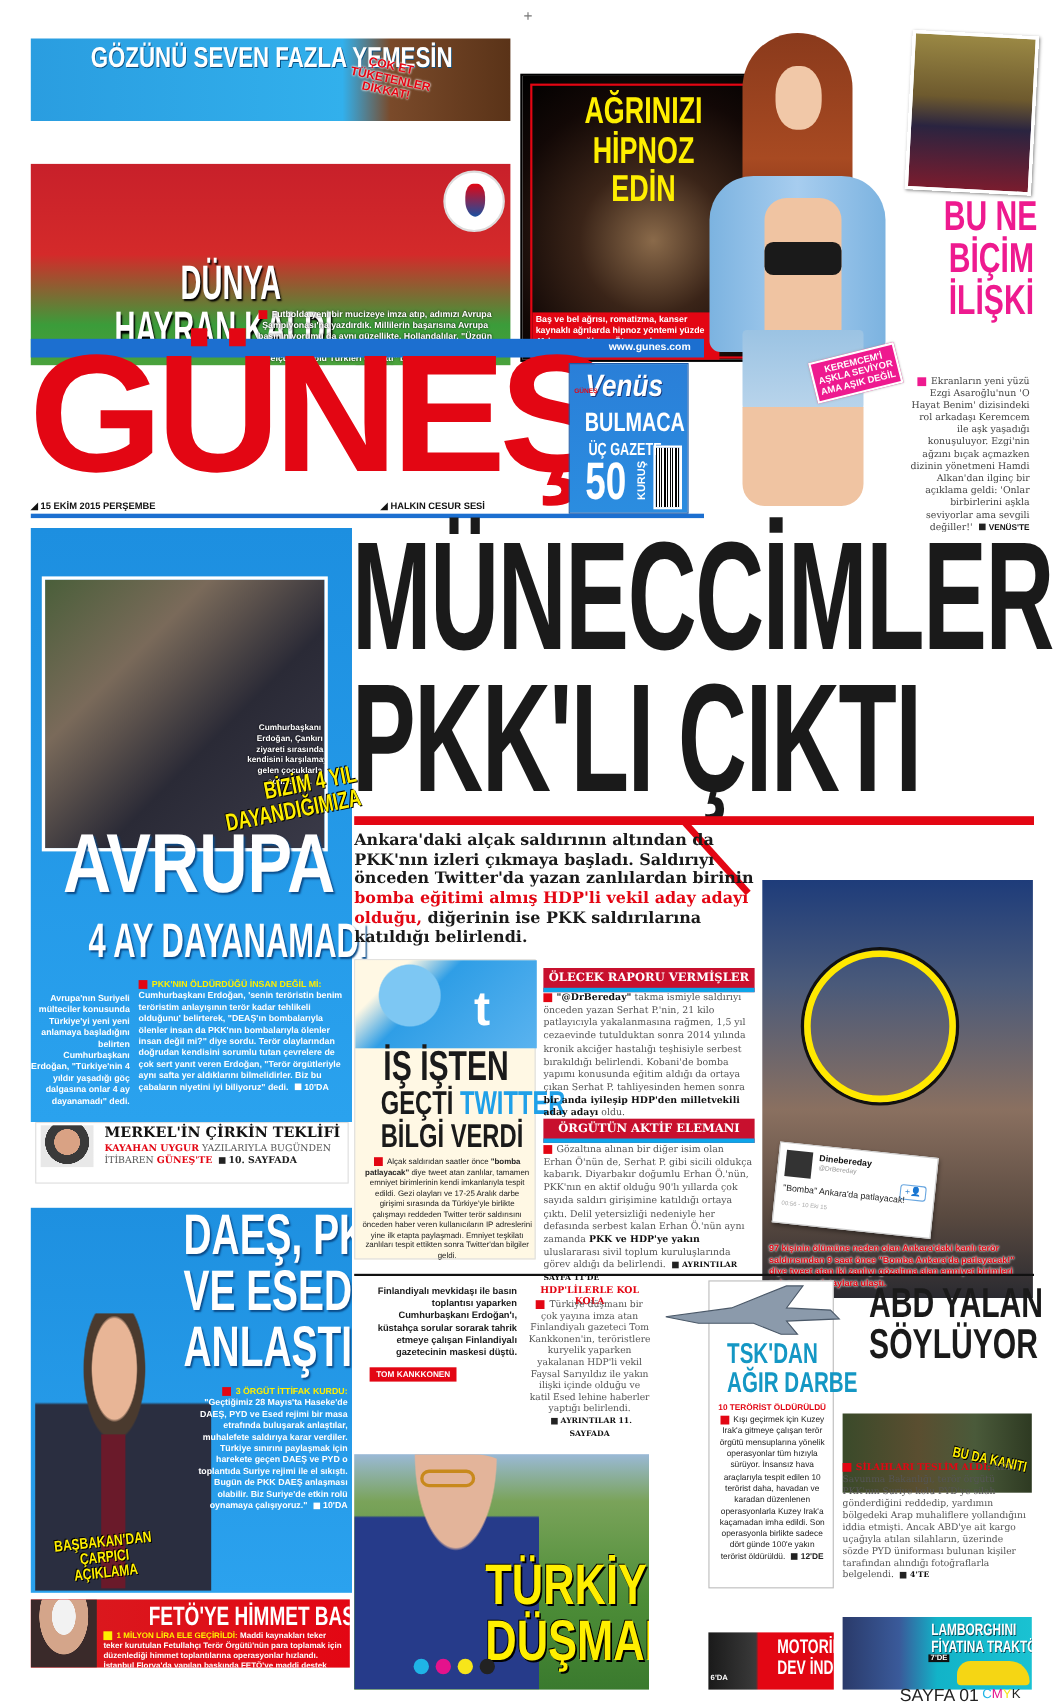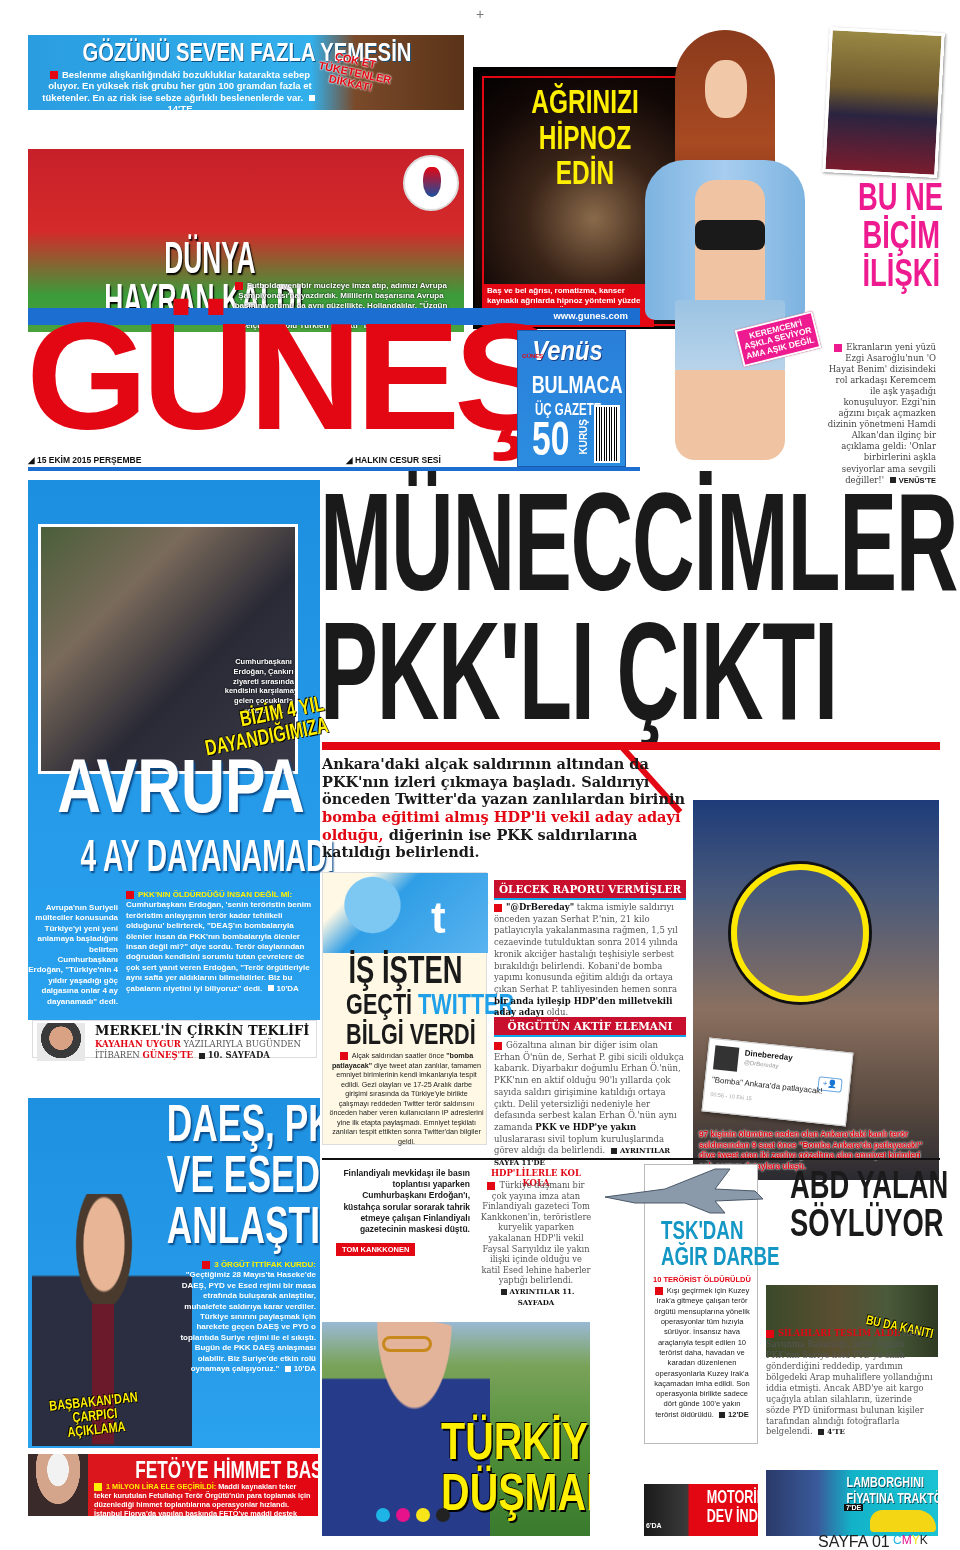--- a/index.html
+++ b/index.html
@@ -66,21 +66,21 @@
   #erdogan-photo { left: 10px; top: 12px; width: 260px; height: 250px; background: linear-gradient(135deg,#4a5f3a 0%,#7a6a5a 30%,#2a2a36 60%,#3a3a48 100%); border: 3px solid #fff; }
   #erdogan-caption { left: 180px; top: 130px; width: 85px; color: #fff; font-size: 7.5px; font-weight: 700; text-align: center; line-height: 1.3; text-shadow: 0 0 2px #000; }
   #erdogan-tag { left: 150px; top: 224px; color: #ffef00; font-size: 22px; font-weight: 900; line-height: 1.0; transform: rotate(-11deg) scaleX(0.72); text-shadow: 1px 1px 0 #000, -1px -1px 0 #000; text-align: right; white-space: nowrap; }
   #erdogan-title1 { left: 0; top: 268px; width: 292px; text-align: center; color: #fff; font-size: 76px; font-weight: 900; line-height: 1; transform: scaleX(0.8); transform-origin: center top; text-shadow: 2px 2px 2px #0a4a88; }
   #erdogan-title2 { left: 0; top: 354px; width: 292px; text-align: center; color: #fff; font-size: 44px; font-weight: 900; line-height: 1; transform: scaleX(0.64); transform-origin: center top; text-shadow: 2px 2px 2px #0a4a88; white-space: nowrap; }
   #erdogan-left { left: 0; top: 410px; width: 90px; color: #fff; font-size: 8px; font-weight: 700; text-align: right; line-height: 1.3; margin-top: 13px; }
   #erdogan-right { left: 98px; top: 410px; width: 186px; color: #fff; font-size: 8px; font-weight: 700; line-height: 1.3; }
   .kicker-yellow { color: #ffef00; font-weight: 900; }
 
   
-  #merkel { left: 32px; top: 1020px; width: 285px; height: 38px; background: #fff; border: 1px solid #ddd; }
+  #merkel { left: 32px; top: 1020px; width: 285px; height: 56px; background: #fff; border: 1px solid #ddd; }
   #merkel-photo { left: 4px; top: 2px; width: 48px; height: 38px; background: radial-gradient(circle at 50% 40%, #d9a284 0 35%, #3a3a3a 36% 60%, #e8e8e8 61%); }
   #merkel-title { left: 62px; top: 2px; font-size: 13px; font-weight: 900; color: #111; }
   #merkel-sub { left: 62px; top: 18px; font-size: 8.5px; color: #555; line-height: 1.3; width: 220px; }
   .red-bold { color: #e30613; font-weight: 900; }
 
   
   #daes { left: 28px; top: 1066px; width: 292px; height: 350px; background: linear-gradient(180deg,#1e90e0,#2ba2ee); }
   #daes-lead { left: 6px; top: 4px; width: 118px; color: #fff; font-size: 8.5px; font-weight: 700; text-align: center; line-height: 1.3; }
   #daes-title { left: 110px; top: 0; width: 180px; text-align: center; color: #fff; font-size: 52px; font-weight: 900; line-height: 0.98; transform: scaleX(0.68); transform-origin: center top; text-shadow: 2px 2px 2px #0a4a88; white-space: nowrap; }
   #davutoglu { left: 4px; top: 96px; width: 160px; height: 252px; background: radial-gradient(ellipse at 45% 20%, #e8b596 0 16%, #4a3a2e 17% 22%, transparent 23%), linear-gradient(180deg, transparent 0 32%, #2a2e40 33% 100%); }
@@ -102,21 +102,21 @@
 
   
   #twitter-box { left: 322px; top: 872px; width: 165px; height: 273px; background: #fff8e4; border: 1px solid #ddd; }
   #twitter-art { left: 0; top: 0; width: 165px; height: 80px; background: radial-gradient(circle at 30% 40%, #7dc7f3 0 22%, transparent 23%), linear-gradient(135deg,#fff8e4 0 20%,#2f9ee6 40%,#5ab3ef 100%); }
   #twitter-t { left: 108px; top: 20px; color: #fff; font-size: 44px; font-weight: 900; }
   #twitter-title { left: 0; top: 78px; width: 165px; text-align: center; color: #1a1a1a; font-size: 30px; font-weight: 900; line-height: 1.0; transform: scaleX(0.72); transform-origin: center top; white-space: nowrap; }
   .tw-blue { color: #1fa0e8; }
   #twitter-body { left: 6px; top: 178px; width: 155px; color: #222; font-size: 7.2px; text-align: center; line-height: 1.32; }
 
   
-  .subhead-red { position: absolute; background: #c8102e; color: #fff; font-family: "DejaVu Serif", serif; font-weight: 900; font-size: 10.5px; text-align: center; padding: 3px 0; border-bottom: 2px solid #0ea5e9; }
+  .subhead-red { position: absolute; background: #c8102e; color: #fff; font-family: "DejaVu Serif", serif; font-weight: 900; font-size: 10.5px; text-align: center; padding: 3px 0; border-bottom: 4px solid #0ea5e9; }
   #sub1-head { left: 494px; top: 880px; width: 192px; }
   #sub1-body { left: 494px; top: 902px; width: 192px; font-size: 8.5px; color: #555; line-height: 1.38; }
   #sub2-head { left: 494px; top: 1017px; width: 192px; }
   #sub2-body { left: 494px; top: 1040px; width: 192px; font-size: 8.5px; color: #555; line-height: 1.38; }
   .bold-dark { color: #111; font-weight: 700; }
 
   
   #suspect { left: 693px; top: 768px; width: 246px; height: 380px; background: linear-gradient(180deg,#1e3c7a 0%,#4a5a7a 25%,#8a7060 55%,#5a4a40 80%,#2a2a30 100%); }
   #suspect-circle { left: 38px; top: 64px; width: 138px; height: 138px; border-radius: 50%; border: 6px solid #ffe800; box-shadow: 0 0 0 3px #111; }
   #speech-line1 { left: 620px; top: 742px; width: 90px; height: 6px; background: #e30613; transform: rotate(48deg); transform-origin: left; }
@@ -168,21 +168,20 @@
   #cmyk-label { left: 893px; top: 1533px; font-size: 12px; }
 </style>
 </head>
 <body>
 
 <div class="abs reg-mark" style="left:476px;top:6px;">+</div>
 <div class="abs reg-mark" style="left:474px;top:1502px;">+</div>
 
 <div class="abs" id="food-banner">
   <div class="abs" id="food-title">GÖZÜNÜ SEVEN FAZLA YEMESİN</div>
-  <div class="abs" id="food-body"><span class="sq"></span><span>Beslenme alışkanlığındaki bozukluklar katarakta sebep oluyor. En yüksek risk grubu her gün 100 gramdan fazla et tüketenler. En az risk ise sebze ağırlıklı beslenenlerde var.</span> <span class="sq-dark" style="background:#fff"></span><span>14'TE</span></div>
   <div class="abs" id="food-tag" style="width:70px;">ÇOK ET TÜKETENLER DİKKAT!</div>
 </div>
 
 <div class="abs photo" id="football">
   <div class="abs" id="euro-logo"></div>
   <div class="abs" id="football-title">
     <div style="padding-left:100px;">DÜNYA</div>
     <div>HAYRAN KALDI</div>
   </div>
   <div class="abs" id="football-body"><span class="sq"></span><span>Futbolda yeni bir mucizeye imza atıp, adımızı Avrupa Şampiyonası'na yazdırdık. Millilerin başarısına Avrupa basının yorumu da aynı güzellikte. Hollandalılar, "Üzgün Türk Bayrağı zafere dalgalandı" başlığını, İspanyollar "Selçuk'un golü Türkleri çıldırttı" başlığını kullandı.</span> <span class="sq-dark" style="background:#fff"></span><span>SPOR'DA</span></div>

